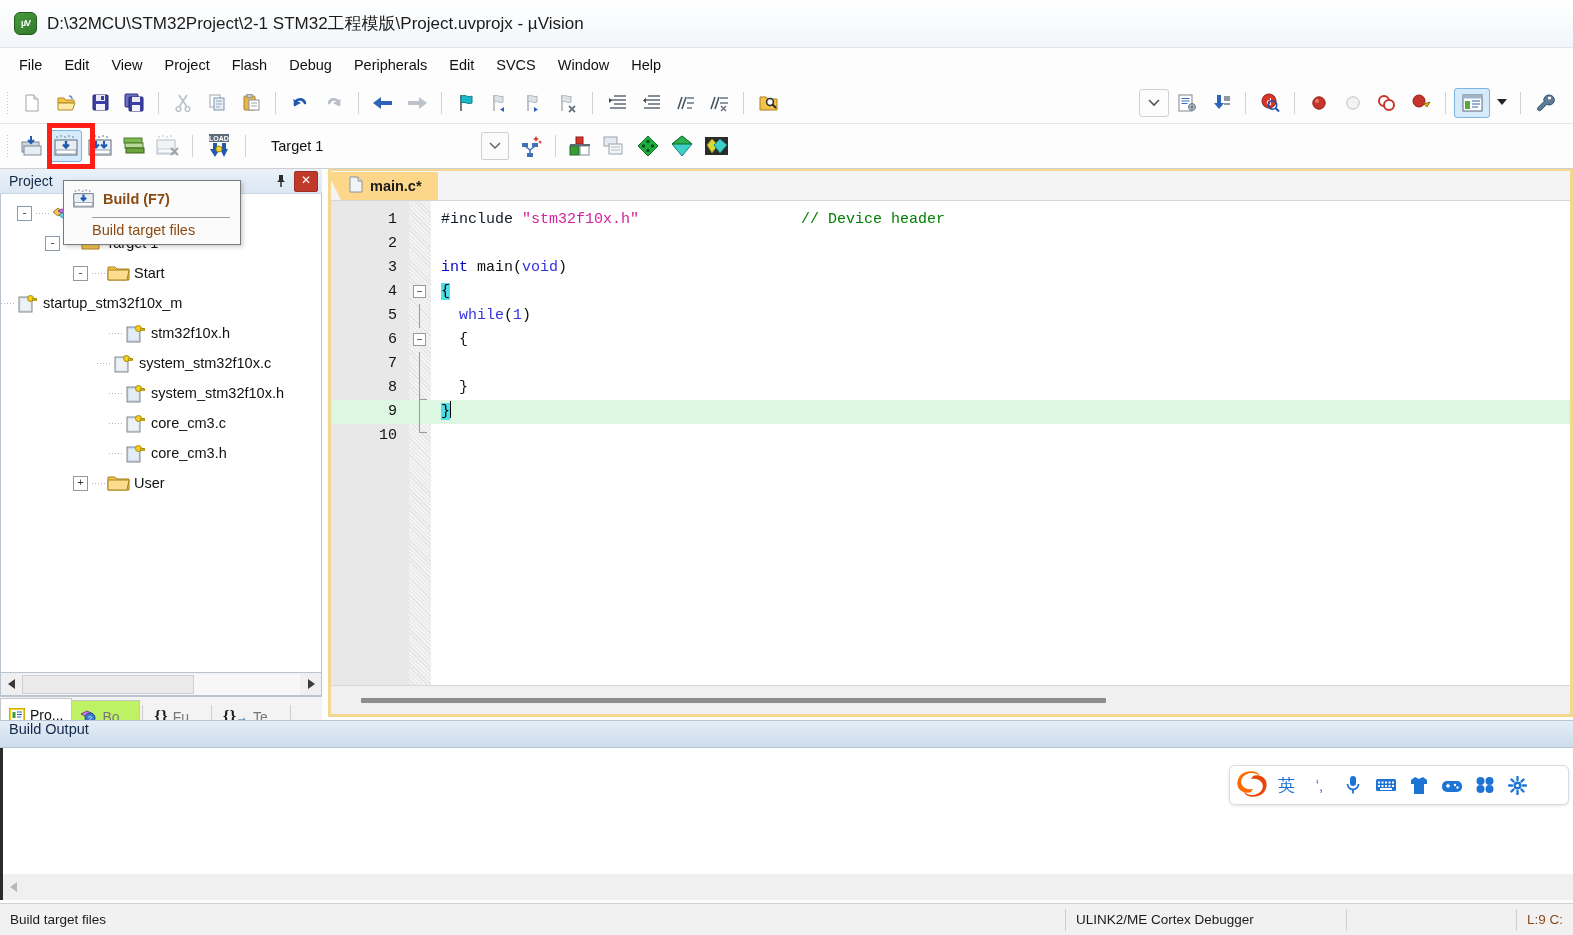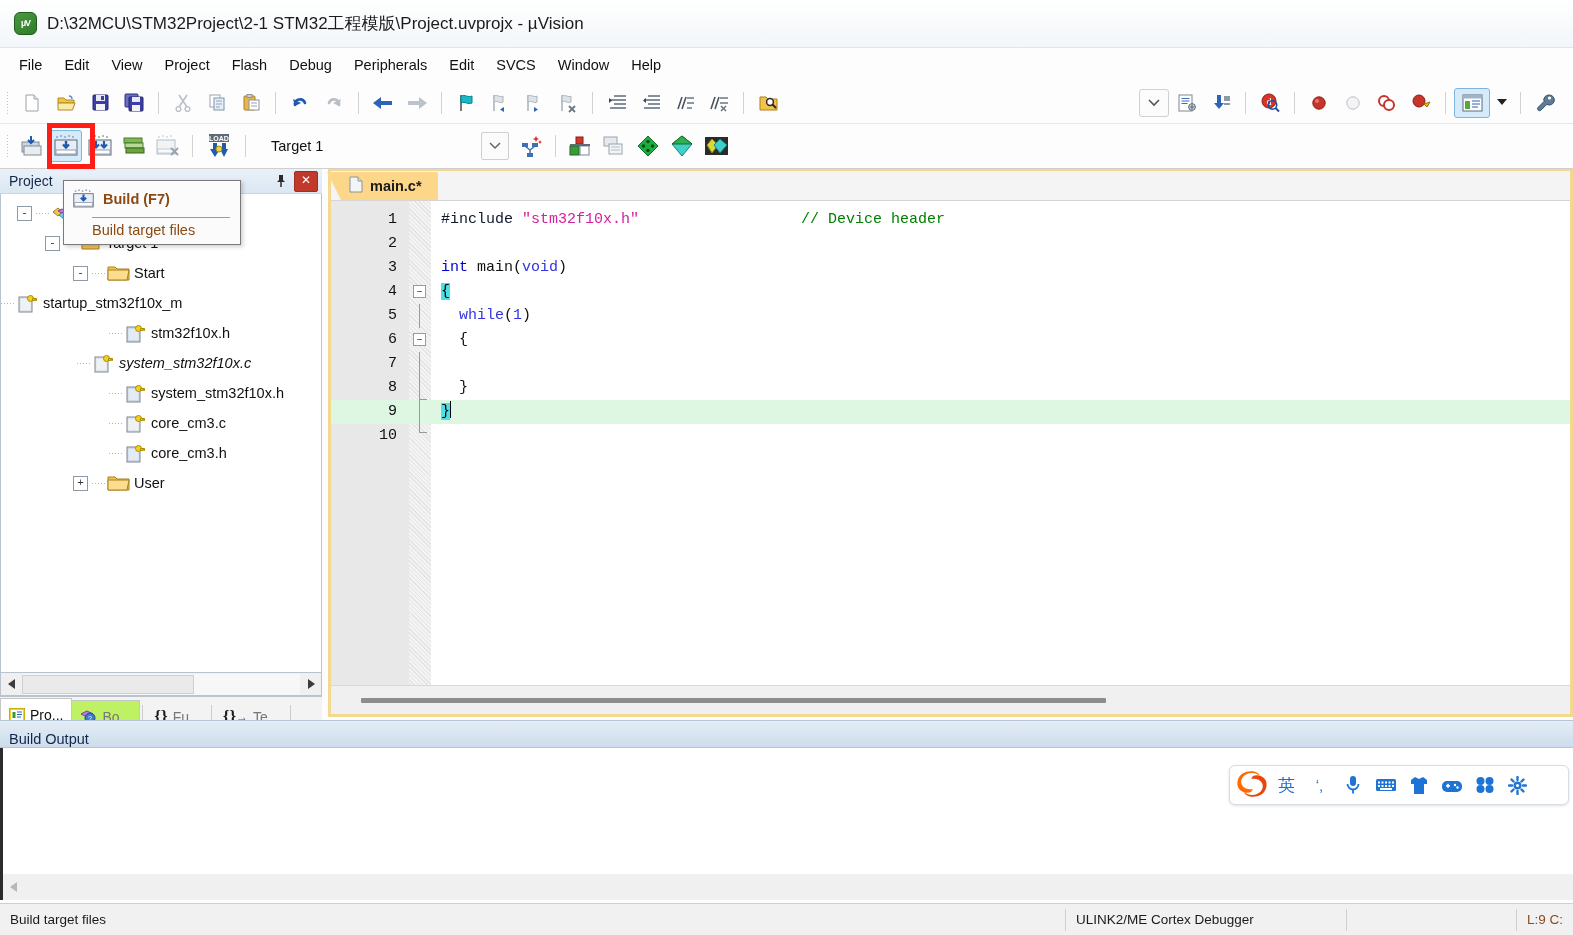--- a/index.html
+++ b/index.html
@@ -183,21 +183,21 @@
     position:absolute;left:0;right:0;bottom:0;height:28px;background:#f0f0f0;border-top:1px solid #d9d9d9;
     display:flex;align-items:center;
   }
   .ed-thumb{height:5px;background:#8d8d8d;margin-left:30px;width:745px;border-radius:1px;}
 
   
   .bo-header{
     position:absolute;left:0;top:720px;width:1573px;height:28px;
     background:linear-gradient(#e4edf6,#cddcec);
     border-top:1px solid #b7c6d6;border-bottom:1px solid #b7c6d6;
-    display:flex;align-items:flex-end;padding-left:9px;box-sizing:border-box;
+    display:flex;align-items:flex-start;padding-left:9px;box-sizing:border-box;
     font-size:14.5px;color:#12284a;
   }
   .bo-body{
     position:absolute;left:0;top:748px;width:1573px;height:126px;
     background:#fff;border-left:3px solid #2b2b2b;box-sizing:border-box;
   }
   .bo-hscroll{
     position:absolute;left:0;top:874px;width:1573px;height:26px;background:#f0f0f0;
     border-left:3px solid #2b2b2b;box-sizing:border-box;display:flex;align-items:center;
   }
@@ -723,21 +723,21 @@
           <svg width="22" height="20" viewBox="0 0 22 20">
               <rect x="3" y="3" width="13" height="15" fill="#ccd8e4" stroke="#7d8894"></rect>
               <rect x="4.5" y="5" width="10" height="11" fill="#e3ecf4"></rect>
               <circle cx="14.5" cy="4.5" r="3" fill="#f5d020" stroke="#a98c00"></circle>
               <path d="M16.5 4.5h4v2h-1v-1h-1v1h-2z" fill="#f5d020" stroke="#a98c00"></path>
             </svg>
         </span>
         <span>stm32f10x.h</span>
       </div>
 
-      <div class="tnode" style="padding-left:76px;font-style:italic;">
+      <div class="tnode" style="padding-left:96px;">
         <div class="dots"></div>
         <span class="ticon">
           <svg width="22" height="20" viewBox="0 0 22 20">
               <rect x="3" y="3" width="13" height="15" fill="#dfe5ea" stroke="#7d8894"></rect>
               <rect x="4.5" y="5" width="10" height="11" fill="#eef2f5"></rect>
               <circle cx="14.5" cy="4.5" r="3" fill="#f5d020" stroke="#a98c00"></circle>
               <path d="M16.5 4.5h4v2h-1v-1h-1v1h-2z" fill="#f5d020" stroke="#a98c00"></path>
             </svg>
         </span>
         <span>system_stm32f10x.c</span>

